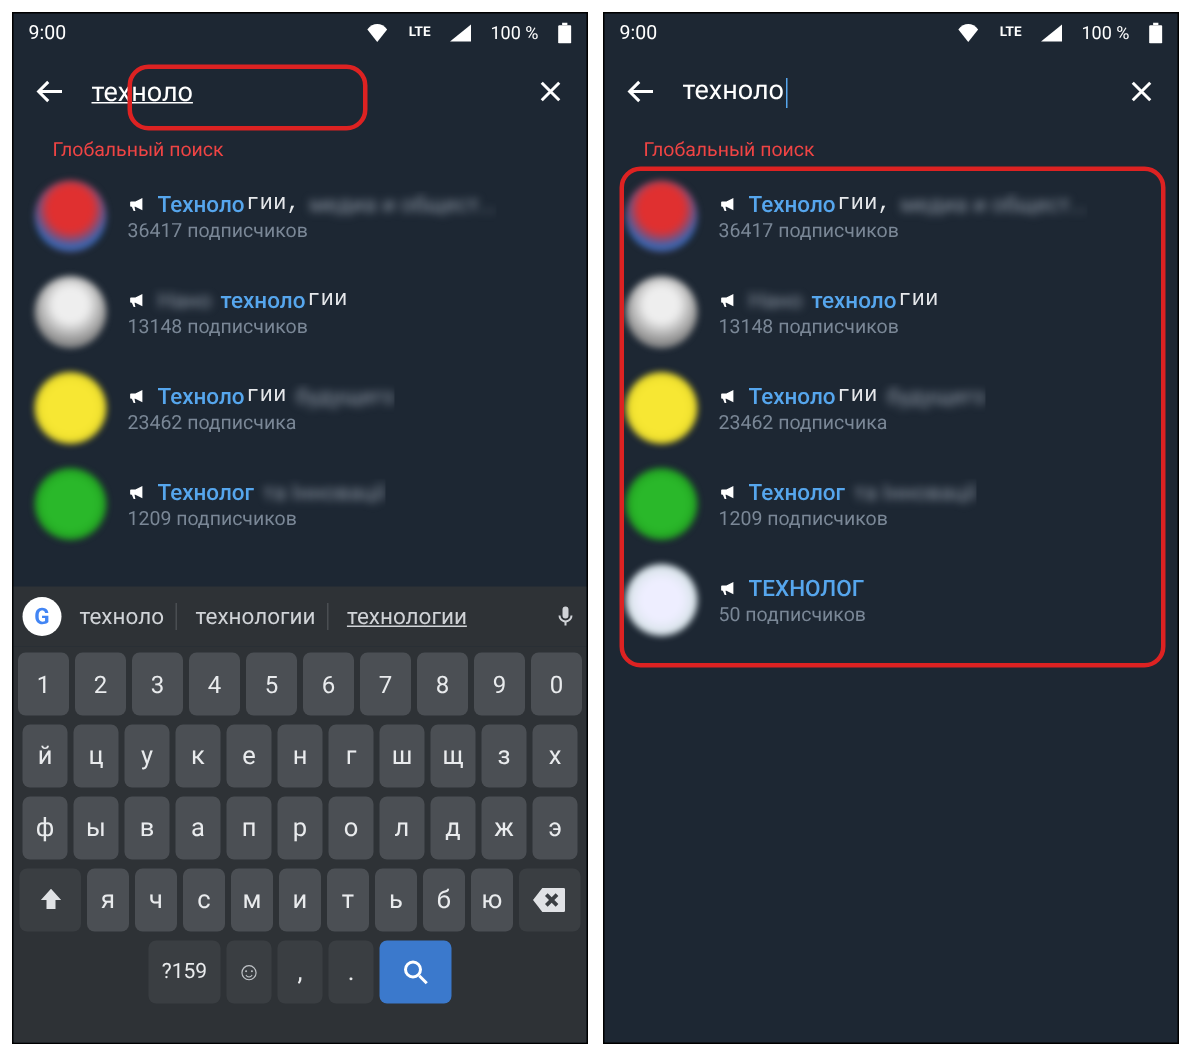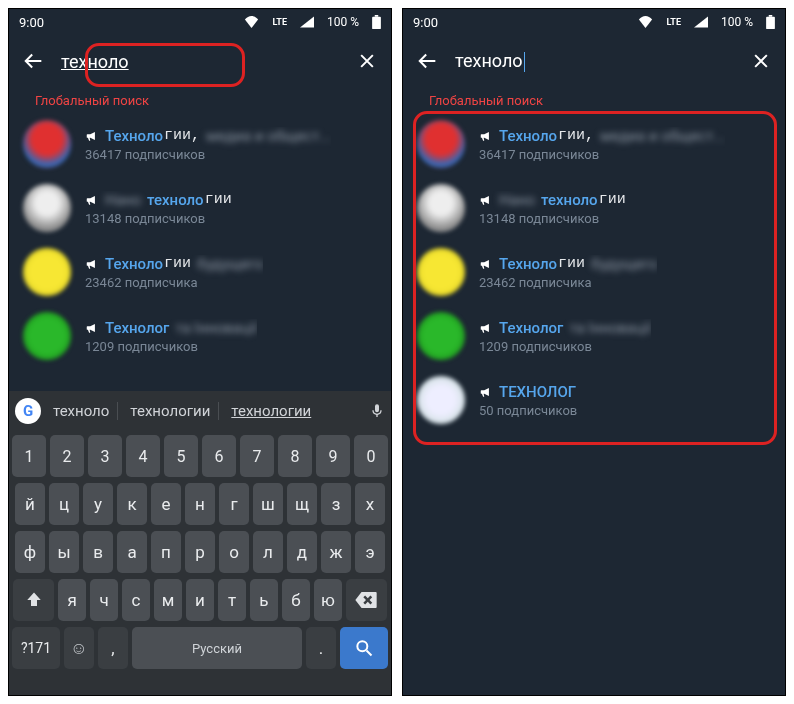--- a/index.html
+++ b/index.html
@@ -206,26 +206,25 @@
         <div class="key lkey">ь</div>
         <div class="key lkey">б</div>
         <div class="key lkey">ю</div>
         <div class="key bksp">
           <svg width="22" height="16" viewBox="0 0 24 18">
             <path fill="#e0e2e5" d="M7 0L0 9l7 9h16a1 1 0 001-1V1a1 1 0 00-1-1zm4 4l3 3 3-3 2 2-3 3 3 3-2 2-3-3-3 3-2-2 3-3-3-3z"></path>
           </svg>
         </div>
       </div>
       <div class="krow ">
-        <div class="key sym">?171</div>
+        <div class="key sym">?159</div>
         <div class="key emoji">
           <span style="color: rgb(191, 195, 199);">☺</span>
         </div>
         <div class="key comma">,</div>
-        <div class="key space">Русский</div>
         <div class="key dot">.</div>
         <div class="key search">
           <svg width="20" height="20" viewBox="0 0 24 24">
             <circle cx="10" cy="10" r="6" fill="none" stroke="#fff" stroke-width="2.4"></circle>
             <path d="M15 15l6 6" stroke="#fff" stroke-width="2.4"></path>
           </svg>
         </div>
       </div>
     </div>
 </div>

